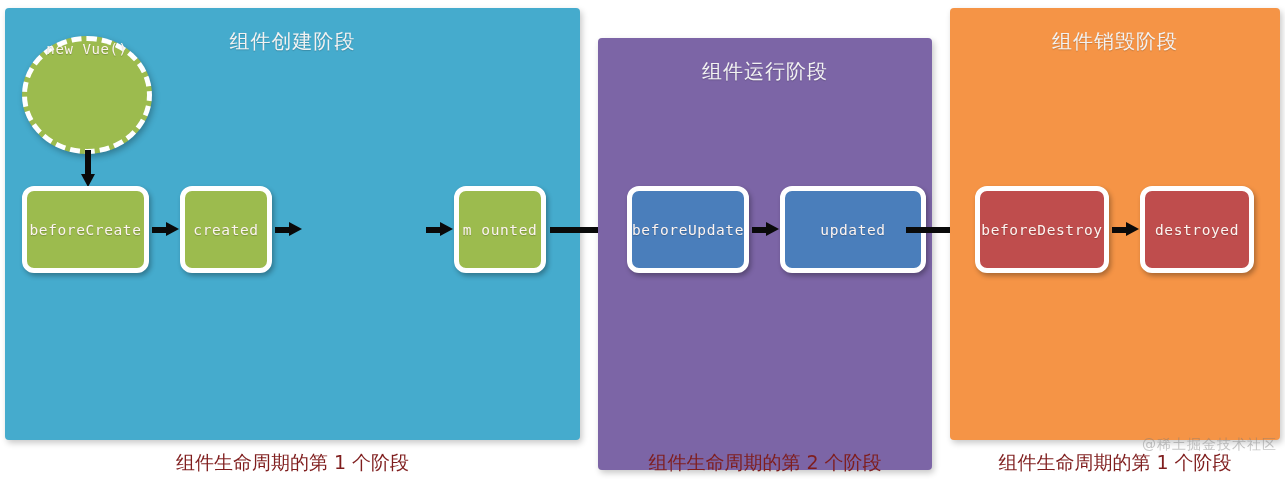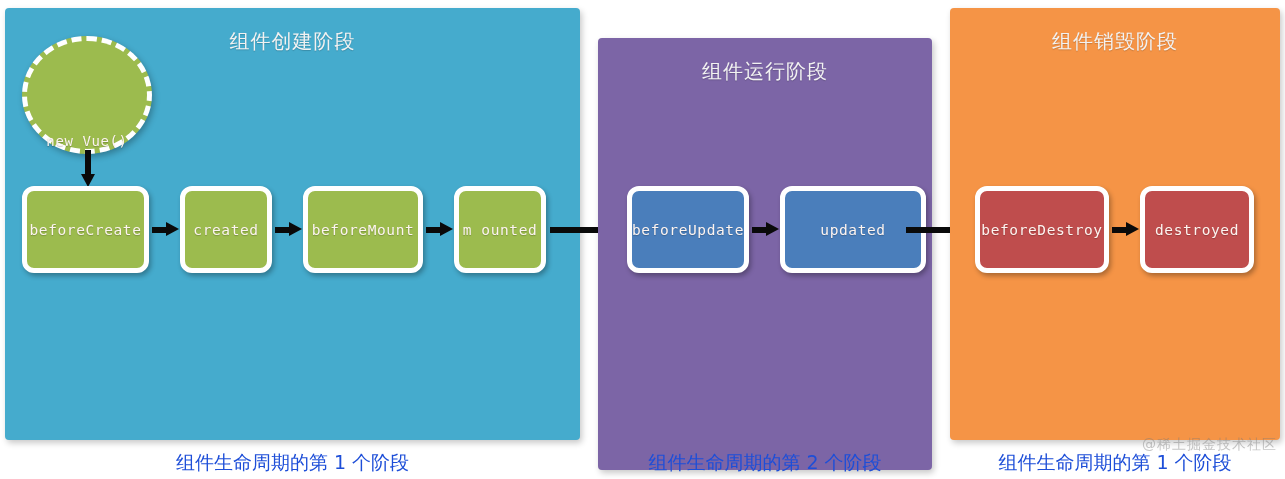--- a/index.html
+++ b/index.html
@@ -74,21 +74,21 @@
   #new-vue-circle {
     position: absolute;
     left: 22px;
     top: 36px;
     width: 130px;
     height: 118px;
     border-radius: 50%;
     border: 5px dashed #ffffff;
     box-sizing: border-box;
     display: flex;
-    align-items: flex-end;
+    align-items: flex-start;
     justify-content: center;
     box-shadow: 2px 3px 6px rgba(0,0,0,0.28);
   }
   #new-vue-circle .hook-label { font-size: 14px; }
 
   
   .arrow-h {
     position: absolute;
     height: 9px;
     top: 225px;
@@ -131,21 +131,21 @@
     border-left: 7.5px solid transparent;
     border-right: 7.5px solid transparent;
     border-top: 13px solid #0a0a0a;
   }
 
   
   .caption {
     position: absolute;
     top: 450px;
     text-align: center;
-    color: #1d4ed8;
+    color: #7f1d1d;
     font-size: 19px;
     font-family: "DejaVu Sans", "Liberation Sans", sans-serif;
     white-space: nowrap;
   }
   #caption-1 { left: 5px;   width: 575px; }
   #caption-2 { left: 598px; width: 334px; }
   #caption-3 { left: 950px; width: 330px; }
 
   
   #watermark {
@@ -188,23 +188,20 @@
 
   <div class="hook" style="left:180px; width:92px; background:#9cbb4e;">
     <span class="hook-label">created</span>
   </div>
 
   <div class="arrow-h" style="left:275px; width:27px;">
     <div class="shaft" style="width:15px;"></div>
     <div class="head" style="left:14px;"></div>
   </div>
 
-  <div class="hook" style="left:303px; width:120px; background:#9cbb4e;">
-    <span class="hook-label">beforeMount</span>
-  </div>
 
   <div class="arrow-h" style="left:426px; width:27px;">
     <div class="shaft" style="width:15px;"></div>
     <div class="head" style="left:14px;"></div>
   </div>
 
   <div class="hook" style="left:454px; width:92px; background:#9cbb4e;">
     <span class="hook-label">m ounted</span>
   </div>
 

